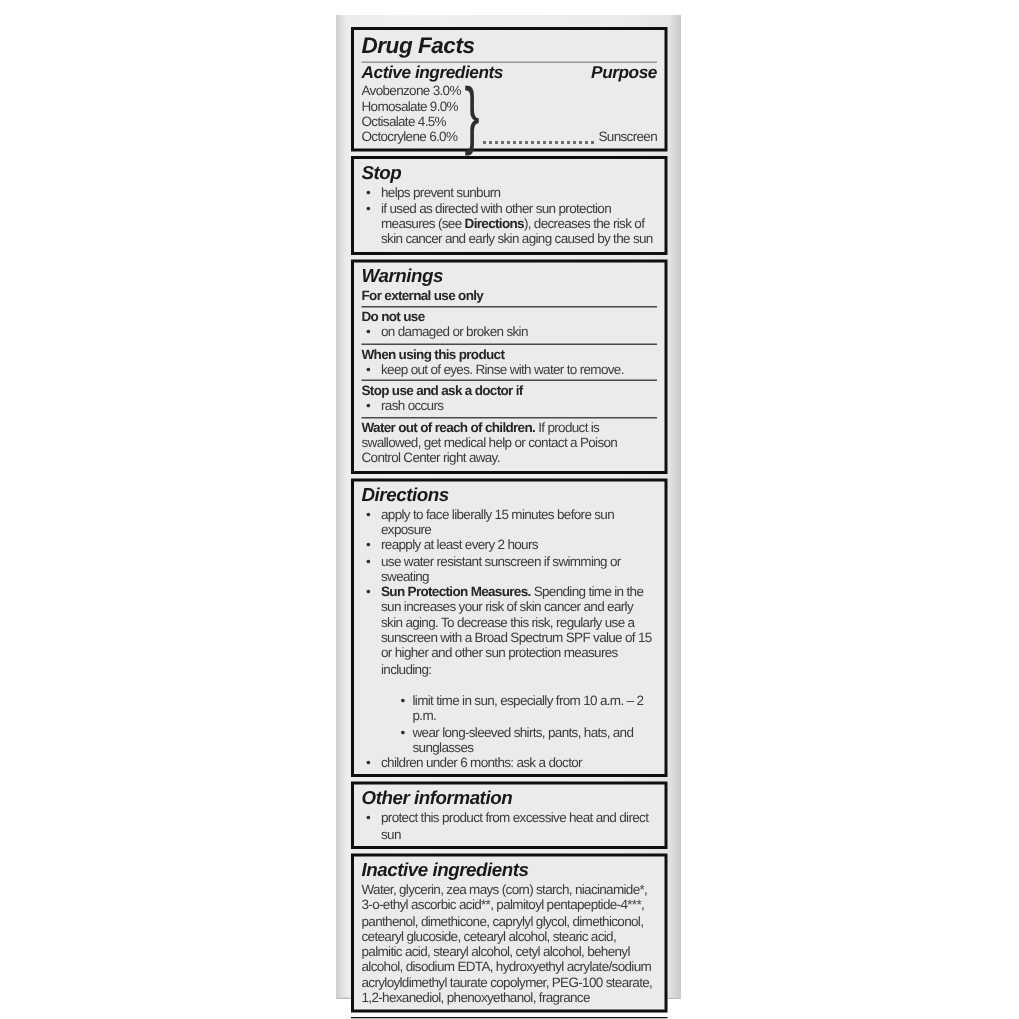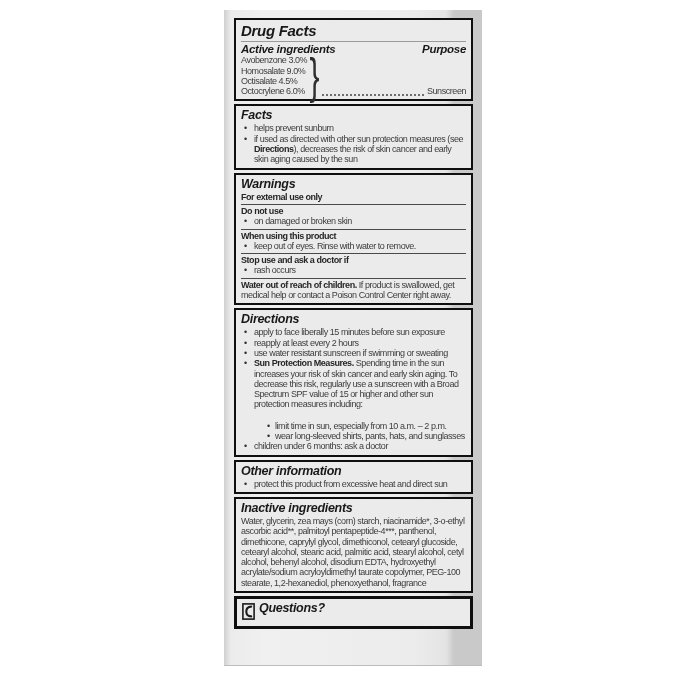--- a/index.html
+++ b/index.html
@@ -2,21 +2,21 @@
 <html><head>
 <meta charset="utf-8">
 <style>
   * { margin:0; padding:0; box-sizing:border-box; }
   html,body { background:#fff; }
   .scene {
     position:relative; width:679px; height:679px; background:#ffffff;
     font-family:"Liberation Sans", sans-serif; color:#3c3c3c; overflow:hidden;
   }
   .card {
-    position:absolute; left:224px; top:10px; width:258px; height:656px;
+    position:absolute; left:224px; top:10px; width:230px; height:656px;
     background:linear-gradient(to right,#cfcfcf 0px,#ececec 7px,#f0f0f0 40px,#ececec 190px,#e4e4e4 222px,#c9c9c9 230px);
     border-bottom:1px solid #bdbdbd;
     padding:8px 9px 0 10px;
   }
   .dfbox {
     border:2px solid #0f0f0f; background:#ebebeb;
     padding:2px 5px 3px 5px; margin-bottom:3px;
     font-size:9px; line-height:10.3px; letter-spacing:-0.45px;
   }
   .title-lg { font-size:15px; line-height:17px; font-weight:bold; font-style:italic; color:#191919; letter-spacing:-0.3px; }
@@ -60,21 +60,21 @@
           <div>Octisalate 4.5%</div>
           <div>Octocrylene 6.0%</div>
         </div>
         <div class="ai-brace">}</div>
         <span class="ai-dots"></span>
         <span>Sunscreen</span>
       </div>
     </div>
 
     <div class="dfbox">
-      <div class="title-md">Facts</div>
+      <div class="title-md">Stop</div>
       <ul class="bullets">
         <li>helps prevent sunburn</li>
         <li><span>if used as directed with other sun protection measures (see </span><span class="bold">Directions</span><span>), decreases the risk of skin cancer and early skin aging caused by the sun</span></li>
       </ul>
     </div>
 
     <div class="dfbox">
       <div class="title-md">Warnings</div>
       <div class="bold">For external use only</div>
       <hr class="rule-dark">

